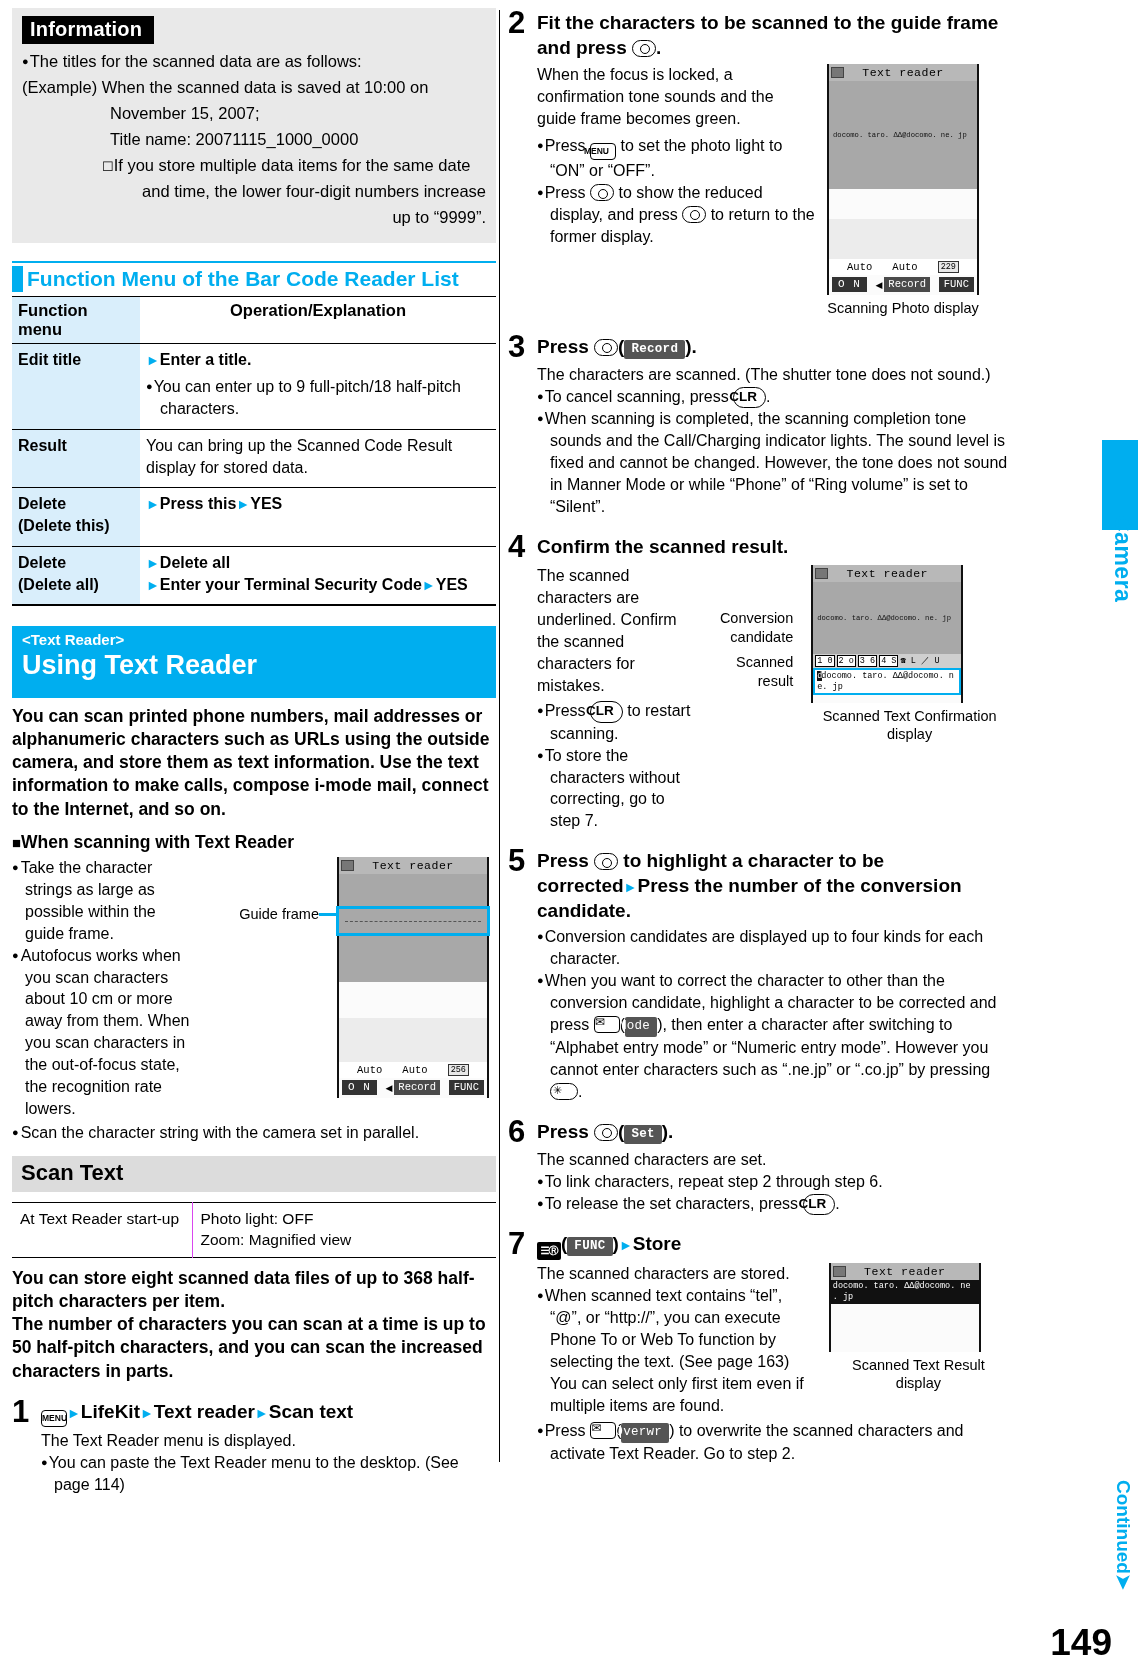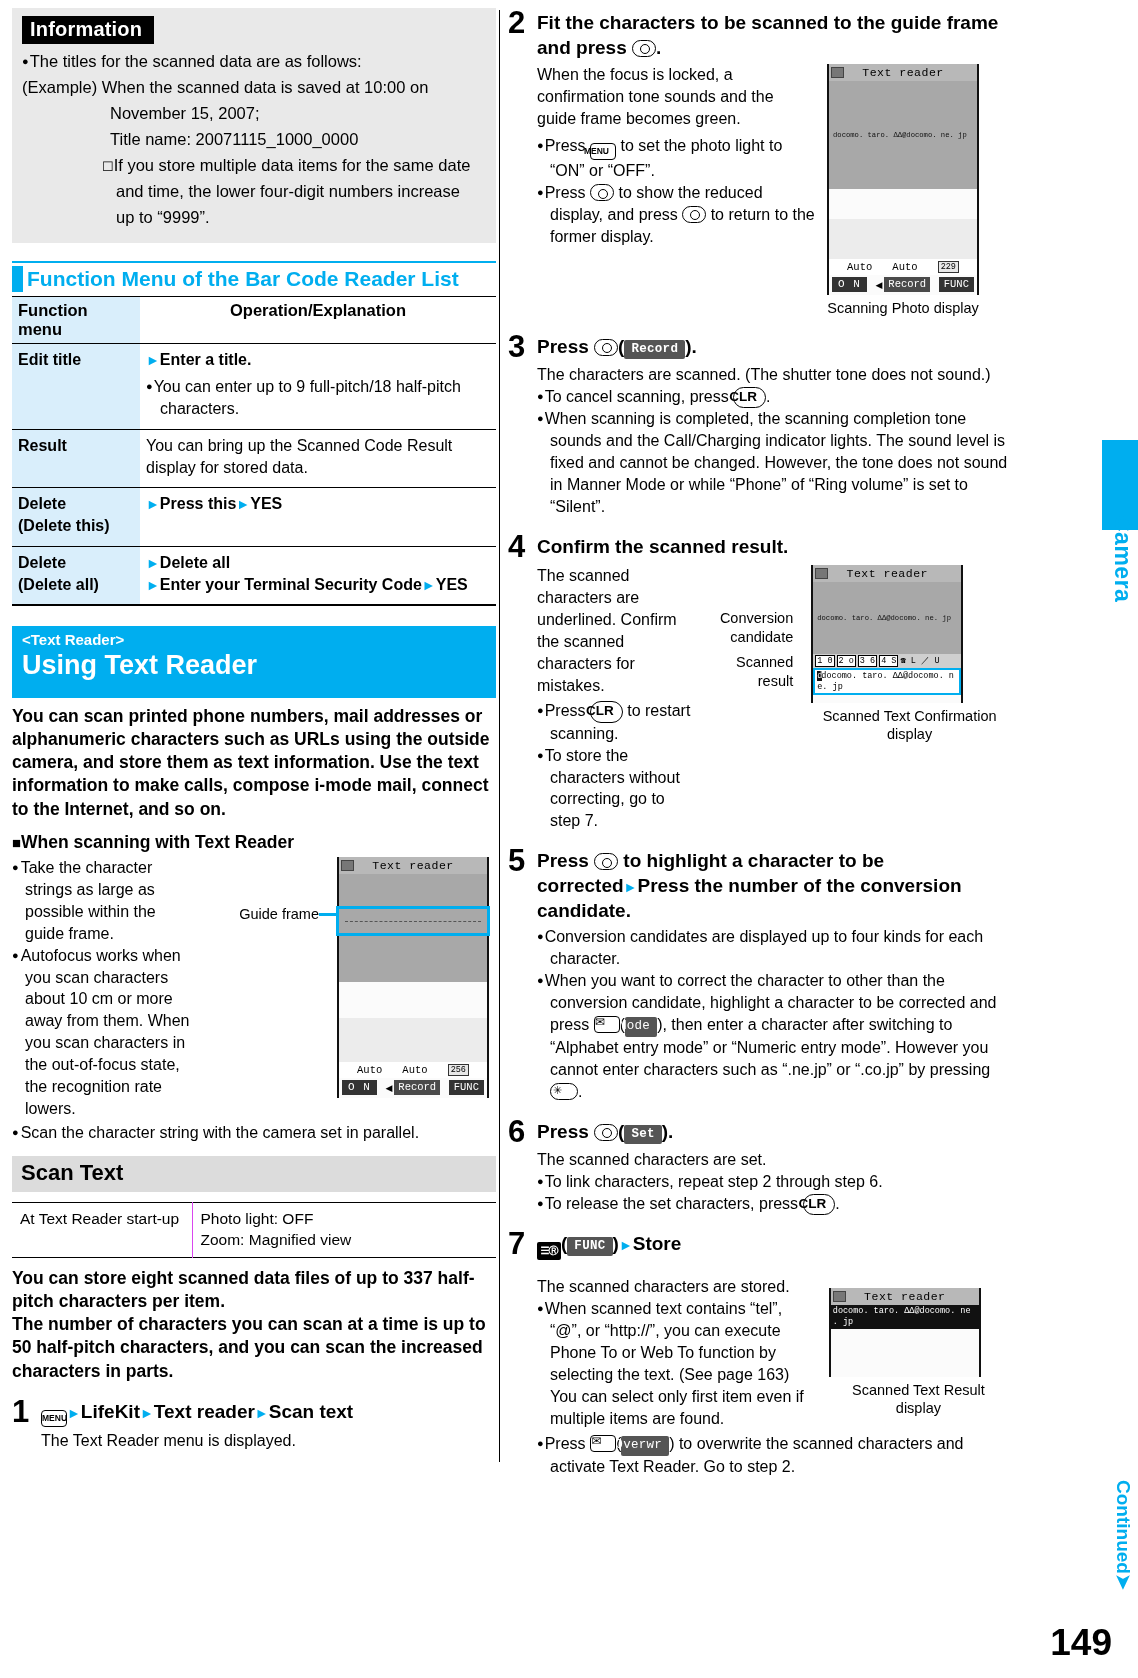--- a/index.html
+++ b/index.html
@@ -23,21 +23,21 @@
     display:inline-block; background:#000; color:#fff;
     font-weight:bold; font-size:20px; padding:2px 12px 3px 8px;
     letter-spacing:0.2px;
   }
   .info-line { font-size:16.5px; line-height:1.33; margin-top:4px; }
   .info-line.l1 { margin-top:7px; }
   .bullet-dot::before { content:"\25CF"; font-size:11px; vertical-align:2px; margin-right:1px; }
   .ind1 { margin-left:88px; }
   .ind2 { margin-left:80px; text-indent:-14px; padding-left:14px; }
   .ind2 .sq { font-size:13px; }
-  .ind3 { margin-left:94px; }
+  .ind3 { margin-left:94px;text-align:right; }
 
   
   .sec-head { margin-top:18px; border-top:2px solid #00aeef; padding-top:3px;
               display:flex; align-items:center; gap:4px; padding-bottom:4px; }
   .sec-bar { width:11px; height:26px; background:#00aeef; }
   .sec-title { color:#00aeef; font-size:21px; font-weight:bold; }
 
   
   table.fn { width:100%; border-collapse:collapse; font-size:16px; }
   table.fn th, table.fn td { vertical-align:top; padding:5px 6px 9px 6px; }
@@ -296,31 +296,32 @@
           <tr>
         <td class="k">At Text Reader start-up</td>
         <td>
           <div>Photo light: OFF</div>
           <div>Zoom: Magnified view</div>
         </td>
       </tr>
     </tbody>
       </table>
 
-    <div class="lead" style="margin-top:9px;">You can store eight scanned data files of up to 337 half-pitch characters per item.</div>
+    <div class="lead" style="margin-top:9px;">You can store eight scanned data files of up to 368 half-pitch characters per item.</div>
     <div class="lead" style="margin-top:0px;">The number of characters you can scan at a time is up to 50 half-pitch characters, and you can scan the increased characters in parts.</div>
 
     <div class="step">
       <div class="num">1</div>
       <div class="stext">
         <span class="keym">MENU</span><span class="tri">►</span><span>LifeKit</span><span class="tri">►</span><span>Text reader</span><span class="tri">►</span><span>Scan text</span>
       </div>
     </div>
     <div class="step-body" style="margin-left:29px;">
       <div>The Text Reader menu is displayed.</div>
+      <span class="hang"><span class="bullet-dot"></span><span>You can paste the Text Reader menu to the desktop. (See page 114)</span></span>
     </div>
   </div>
 
   <div class="col-right">
 
     <div class="step" style="margin-top:0;">
       <div class="num">2</div>
       <div class="stext">
         <span>Fit the characters to be scanned to the guide frame and press</span>
         <span class="keyo"></span><span>.</span>
@@ -467,21 +468,21 @@
       </span>
     </div>
 
     <div class="step">
       <div class="num">7</div>
       <div class="stext">
         <span class="keyfunc">☰Ⓡ</span>(<span class="lcdkey">FUNC</span>)<span class="tri">►</span><span>Store</span>
       </div>
     </div>
 
-    <div style="display:flex; gap:16px; margin-top:16px;align-items:center;">
+    <div style="display:flex; gap:16px; margin-top:3px;">
       <div class="step-body" style="width:280px; margin-left:29px; margin-top:0;">
         <div>The scanned characters are stored.</div>
         <span class="hang">
           <span class="bullet-dot"></span><span>When scanned text contains “tel”, “@”, or “http://”, you can execute Phone To or Web To function by selecting the text. (See page 163) You can select only first item even if multiple items are found.</span>
         </span>
       </div>
       <div>
         <div class="lcd">
           <div class="lcd-bar">
             <div class="env"></div>

